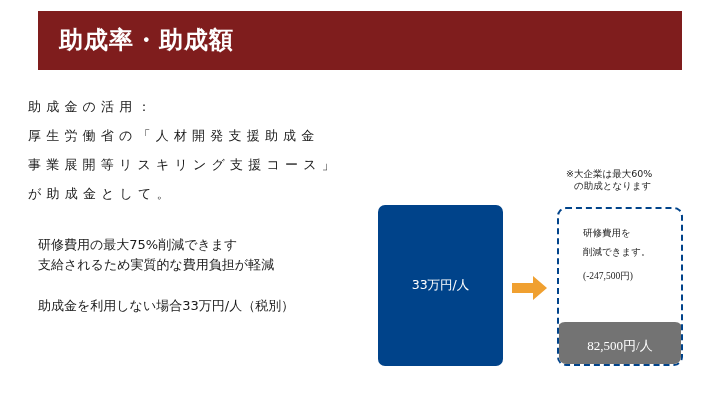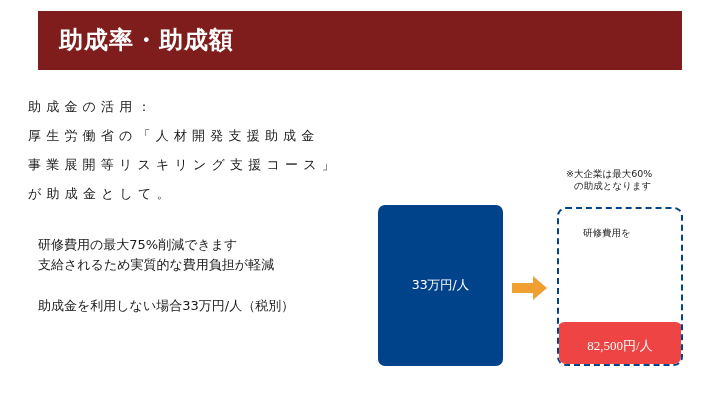--- a/index.html
+++ b/index.html
@@ -111,21 +111,21 @@
       white-space: nowrap;
     }
     .after-lines div { height: 19px; line-height: 12px; }
     .after-lines div.last { margin-top: 5px; }
     .after-result {
       position: absolute;
       left: -2px;
       right: -2px;
       bottom: -2px;
       height: 44px;
-      background: #ef4444;
+      background: #737373;
       border-radius: 8px;
       display: flex;
       align-items: center;
       justify-content: center;
     }
     .after-result span {
       color: #ffffff;
       font-size: 13px;
       white-space: nowrap;
       padding-top: 4px;
@@ -161,17 +161,19 @@
   <span>33万円/人</span>
 </div>
 
 <svg class="arrow" viewBox="0 0 35 24" xmlns="http://www.w3.org/2000/svg">
   <polygon points="0,7 21,7 21,0 35,12 21,24 21,17 0,17" fill="#f0a030"></polygon>
 </svg>
 
 <div class="box-after">
   <div class="after-lines">
     <div>研修費用を</div>
+    <div>削減できます。</div>
+    <div class="last">(-247,500円)</div>
   </div>
   <div class="after-result">
     <span>82,500円/人</span>
   </div>
 </div>
 
 </body></html>

